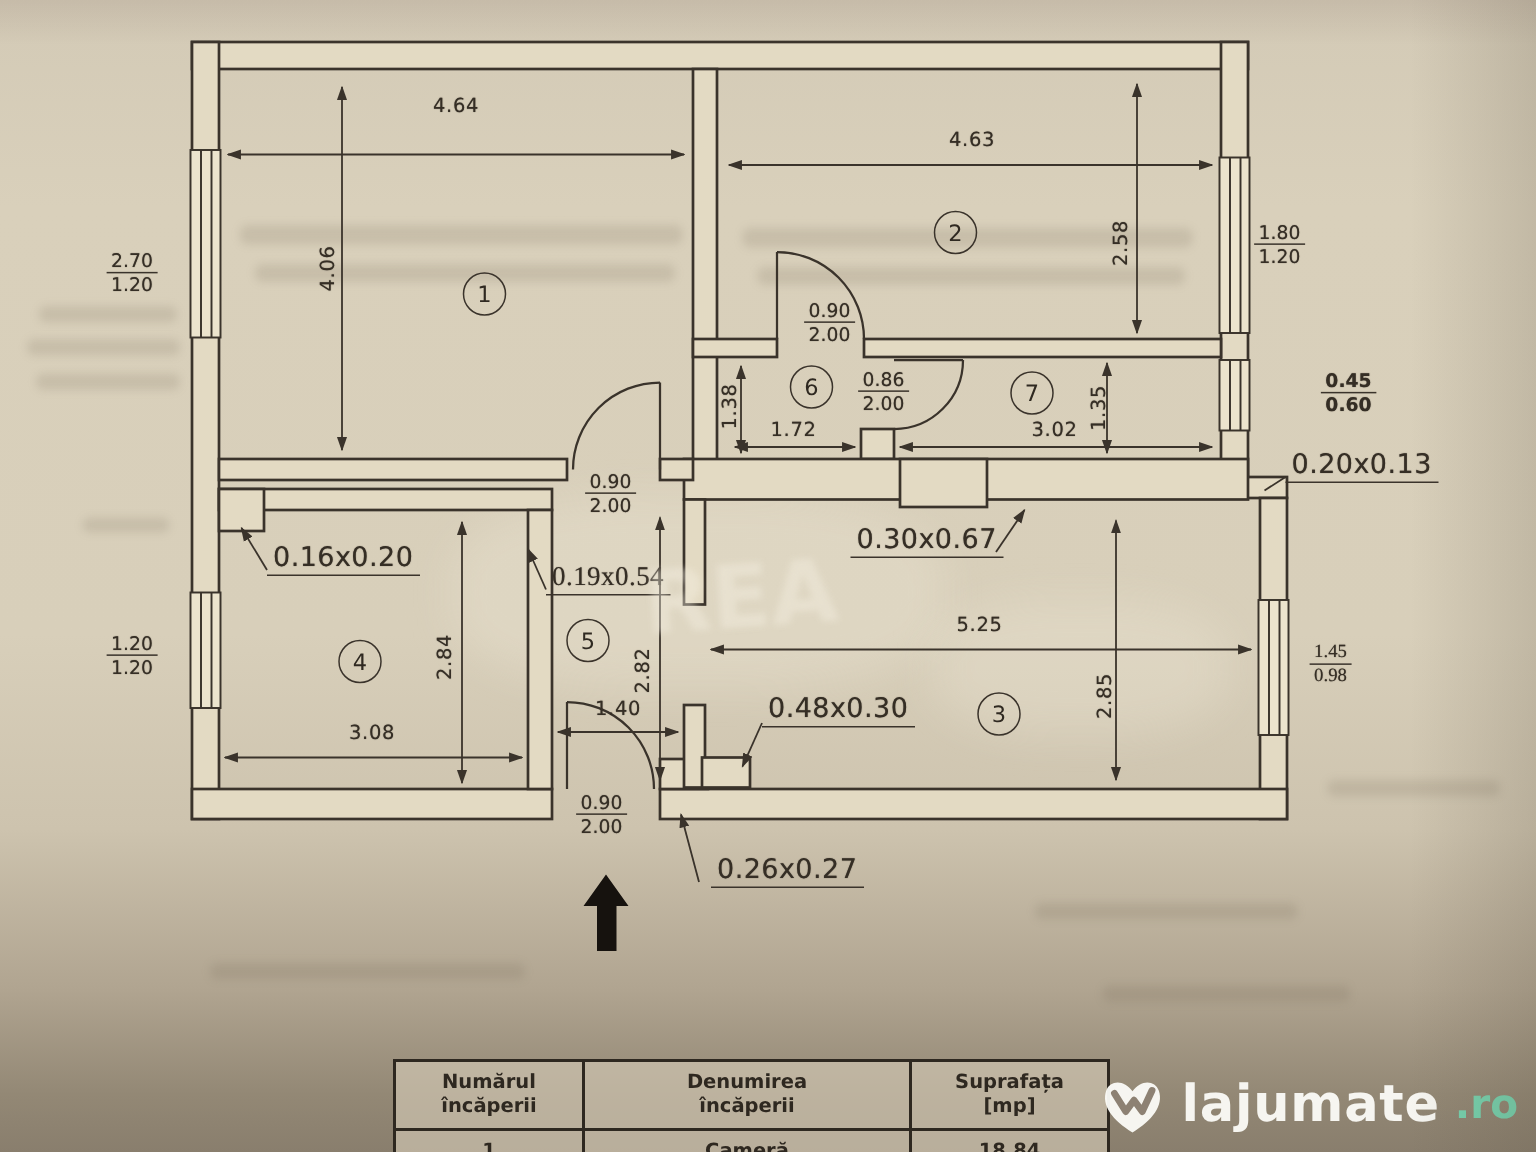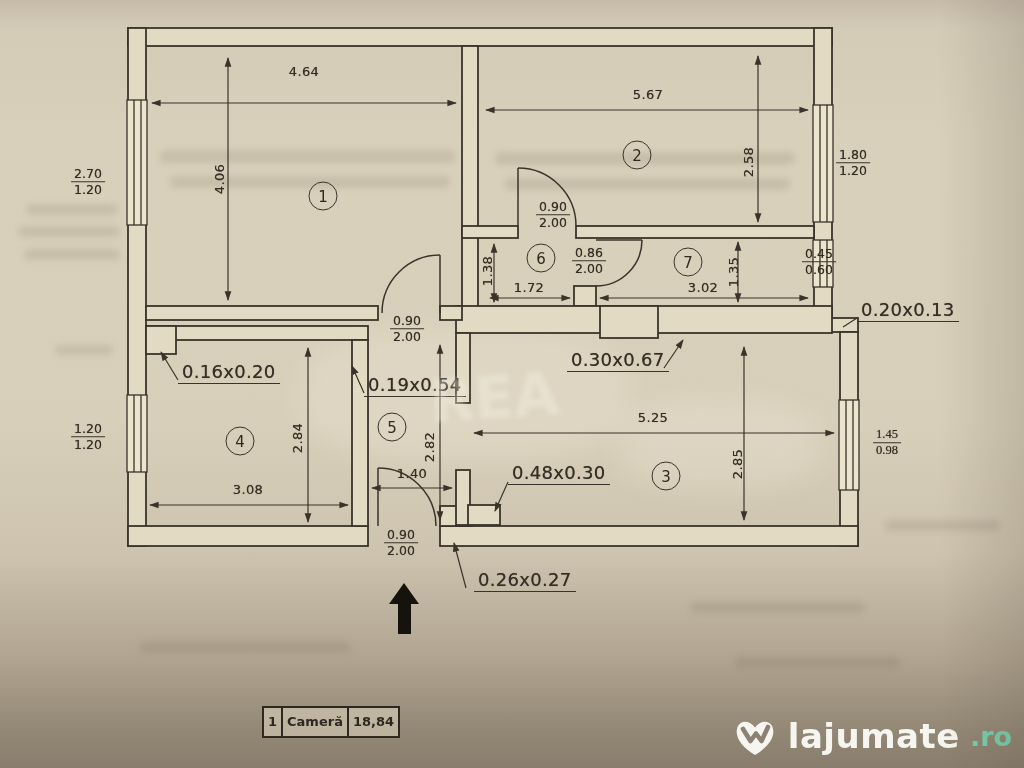--- a/index.html
+++ b/index.html
@@ -155,21 +155,21 @@
     </div>
   <div class="roomnum" style="left:392px;top:427px;">
       <span>5</span>
     </div>
   <div class="roomnum" style="left:666px;top:476px;">
       <span>3</span>
     </div>
 
   <div class="dim" style="left:304px;top:71px;">4.64</div>
   <div class="dimv" style="left:219px;top:179px;">4.06</div>
-  <div class="dim" style="left:648px;top:94px;">5.67</div>
+  <div class="dim" style="left:648px;top:94px;">4.63</div>
   <div class="dimv" style="left:748px;top:162px;">2.58</div>
   <div class="dim" style="left:529px;top:287px;">1.72</div>
   <div class="dimv" style="left:487px;top:271px;">1.38</div>
   <div class="dim" style="left:703px;top:287px;">3.02</div>
   <div class="dimv" style="left:733px;top:272px;">1.35</div>
   <div class="dim" style="left:248px;top:489px;">3.08</div>
   <div class="dimv" style="left:297px;top:438px;">2.84</div>
   <div class="dim" style="left:412px;top:473px;">1.40</div>
   <div class="dimv" style="left:429px;top:447px;">2.82</div>
   <div class="dim" style="left:653px;top:417px;">5.25</div>
@@ -180,21 +180,21 @@
     <span class="den">1.20</span>
   </div>
   <div class="frac" style="left:88px;top:437px;">
     <span class="num">1.20</span>
     <span class="den">1.20</span>
   </div>
   <div class="frac" style="left:853px;top:150px;margin-top:13px;">
     <span class="num">1.80</span>
     <span class="den">1.20</span>
   </div>
-  <div class="frac" style="left:819px;top:262px;">
+  <div class="frac" style="left:899px;top:262px;font-weight:bold;">
     <span class="num">0.45</span>
     <span class="den">0.60</span>
   </div>
   <div class="frac" style="left:887px;top:443px;font-family:Liberation Serif, serif;">
     <span class="num">1.45</span>
     <span class="den">0.98</span>
   </div>
   <div class="frac" style="left:553px;top:215px;">
     <span class="num">0.90</span>
     <span class="den">2.00</span>
@@ -206,30 +206,44 @@
   <div class="frac" style="left:407px;top:329px;">
     <span class="num">0.90</span>
     <span class="den">2.00</span>
   </div>
   <div class="frac" style="left:401px;top:543px;">
     <span class="num">0.90</span>
     <span class="den">2.00</span>
   </div>
 
   <div class="pl" style="left:178px;top:361px;">0.16x0.20</div>
-  <div class="pl" style="left:364px;top:374px;">0.19x0.54</div>
+  <div class="pl" style="left:364px;top:374px;font-family:Liberation Serif, serif;">0.19x0.54</div>
   <div class="pl" style="left:567px;top:349px;">0.30x0.67</div>
   <div class="pl" style="left:508px;top:462px;">0.48x0.30</div>
   <div class="pl" style="left:474px;top:569px;">0.26x0.27</div>
   <div class="pl" style="left:857px;top:299px;">0.20x0.13</div>
 
   <div id="center-mark">REA</div>
 
   <table id="rooms-table">
     <tbody>
+        <tr>
+      <th style="width:116px;">
+        <span>Numărul</span><br>
+        <span>încăperii</span>
+      </th>
+      <th style="width:208px;">
+        <span>Denumirea</span><br>
+        <span>încăperii</span>
+      </th>
+      <th style="width:122px;">
+        <span>Suprafața</span><br>
+        <span>[mp]</span>
+      </th>
+    </tr>
     <tr>
       <td>1</td>
       <td>Cameră</td>
       <td>18,84</td>
     </tr>
   </tbody>
     </table>
 
   <div id="site-mark">
     <svg width="48" height="44" viewBox="0 0 48 44">

